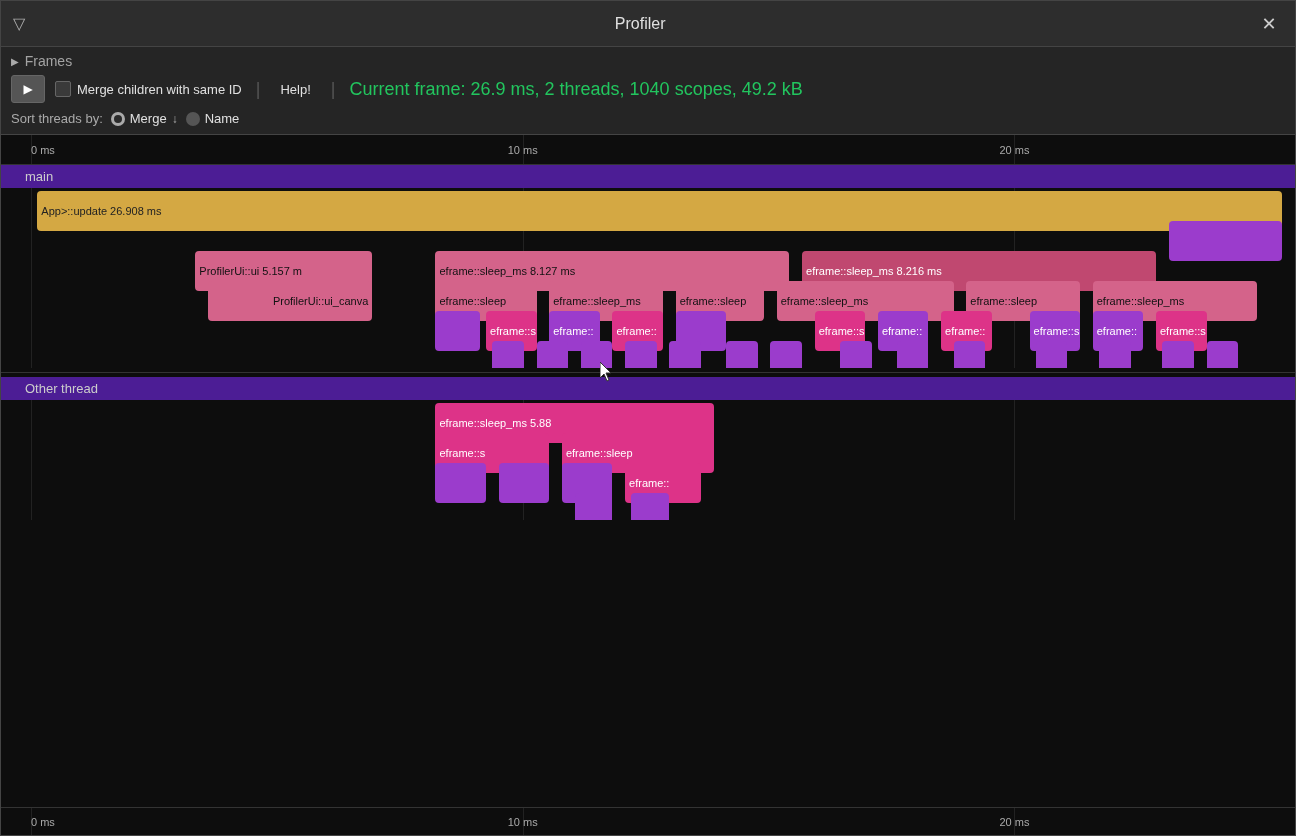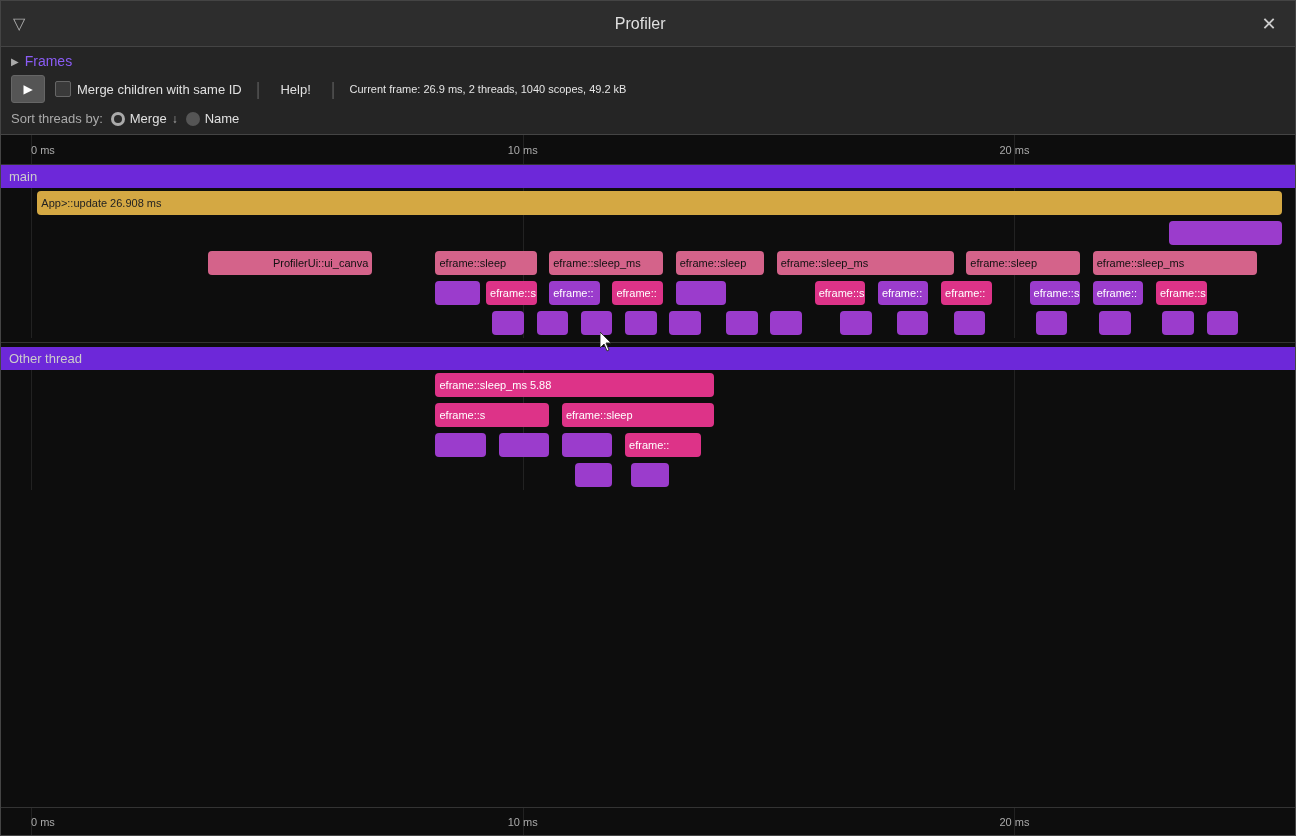--- a/index.html
+++ b/index.html
@@ -70,21 +70,21 @@
       display: flex;
       align-items: center;
       gap: 6px;
       cursor: pointer;
     }
     .frames-toggle .triangle {
       font-size: 10px;
       color: #aaa;
     }
     .frames-label {
-      color: #8b5cf6;
+      color: #a3a3a3;
       font-size: 14px;
     }
     .toolbar-row2 {
       display: flex;
       align-items: center;
       gap: 10px;
     }
     .play-btn {
       width: 34px;
       height: 28px;
@@ -118,22 +118,22 @@
     }
     .help-btn {
       background: none;
       border: none;
       color: #e0e0e0;
       font-size: 13px;
       cursor: pointer;
       padding: 2px 6px;
     }
     .status-text {
-      color: #e5e5e5;
-      font-size: 11px;
+      color: #22c55e;
+      font-size: 18px;
     }
     .sort-row {
       display: flex;
       align-items: center;
       gap: 8px;
       padding: 2px 0;
     }
     .sort-label { color: #aaa; }
     .radio-container {
       display: flex;
@@ -185,38 +185,38 @@
       flex: 1;
       overflow: hidden;
       display: flex;
       flex-direction: column;
     }
     .thread-section {
       display: flex;
       flex-direction: column;
     }
     .thread-label {
-      padding: 4px 8px;
+      padding: 4px 24px;
       color: #ccc;
       font-size: 13px;
-      background: #6d28d9;
+      background: #4c1d95;
     }
     .flame-canvas {
       position: relative;
       background: #0d0d0d;
       overflow: hidden;
     }
     .flame-row {
       position: relative;
       height: 30px;
       width: 100%;
     }
     .flame-bar {
       position: absolute;
-      height: 24px;
+      height: 40px;
       top: 3px;
       border-radius: 4px;
       display: flex;
       align-items: center;
       padding: 0 4px;
       font-size: 11px;
       color: #111;
       font-weight: 500;
       overflow: hidden;
       white-space: nowrap;
@@ -322,20 +322,31 @@
           <div class="flame-row">
             <div class="flame-bar yellow" style="left:0.5%; width:98.5%;">
               <span>App&gt;::update 26.908 ms</span>
             </div>
           </div>
 
           <div class="flame-row">
             <div class="flame-bar purple" style="left:90%; width:9%;"></div>
           </div>
 
+          <div class="flame-row">
+            <div class="flame-bar pink" style="left:13%; width:14%;">
+              <span>ProfilerUi::ui  5.157 m</span>
+            </div>
+            <div class="flame-bar pink" style="left:32%; width:28%;">
+              <span>eframe::sleep_ms  8.127 ms</span>
+            </div>
+            <div class="flame-bar red-pink" style="left:61%; width:28%;">
+              <span>eframe::sleep_ms  8.216 ms</span>
+            </div>
+          </div>
 
           <div class="flame-row">
             <div class="flame-bar pink" style="left:14%; width:13%;justify-content:flex-end;">
               <span>ProfilerUi::ui_canva</span>
             </div>
             <div class="flame-bar pink" style="left:32%; width:8%;">
                 <span>eframe::sleep</span>
               </div>
             <div class="flame-bar pink" style="left:41%; width:9%;">
                 <span>eframe::sleep_ms</span>

